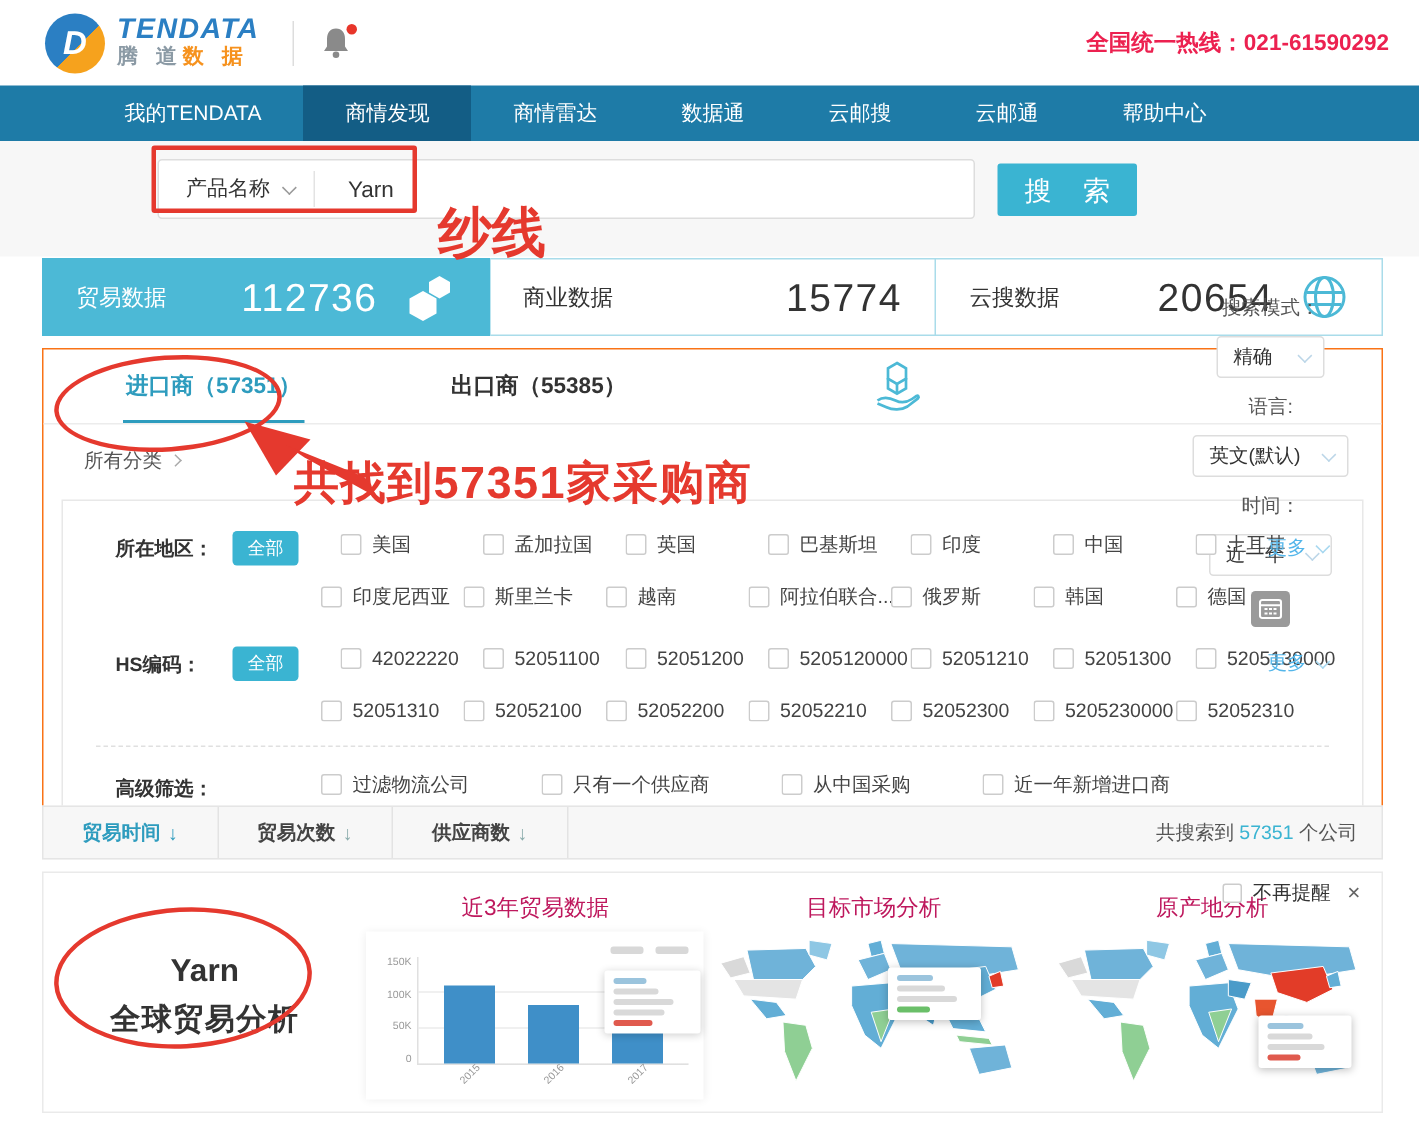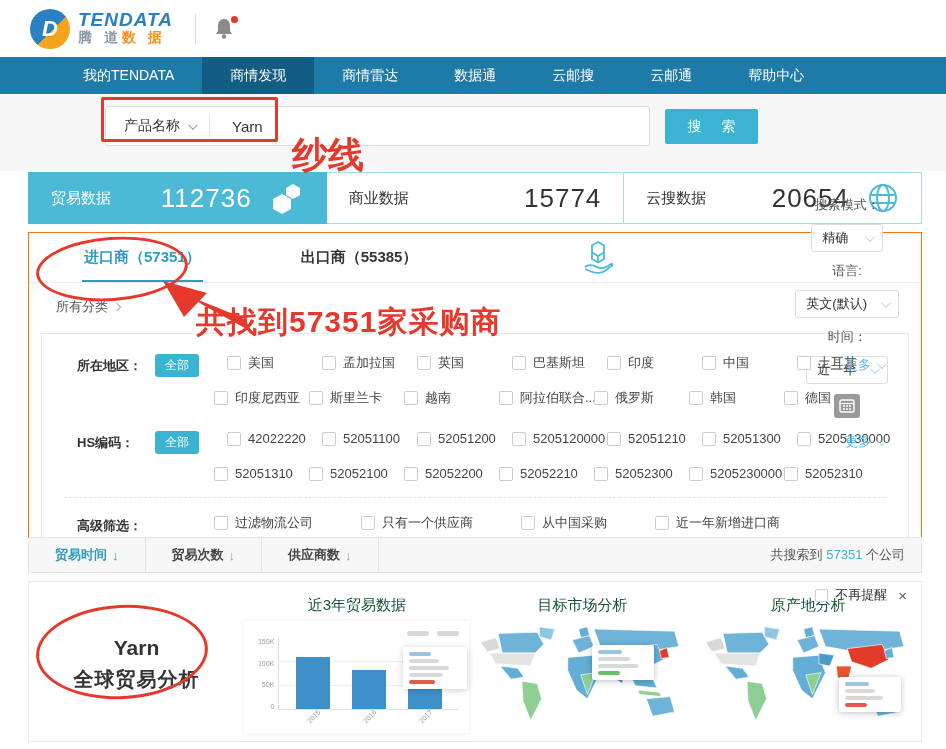--- a/index.html
+++ b/index.html
@@ -31,21 +31,21 @@
   
   .search-sec { height:77px; background:#f7f7f7; position:relative; }
   .search-box { position:absolute; left:105px; top:12px; width:545px; height:40px; background:#fff;
     border:1px solid #ddd; border-radius:3px; display:flex; align-items:center; }
   .field-sel { display:flex; align-items:center; gap:8px; padding:0 14px 0 18px; font-size:14px; color:#333;
     border-right:1px solid #e3e3e3; height:24px; cursor:pointer; }
   .chev { width:7px; height:7px; border-right:1.5px solid #999; border-bottom:1.5px solid #999;
     transform:rotate(45deg) translateY(-2px); display:inline-block; }
   .query { padding:0 22px; font-size:15px; color:#333; }
   .search-btn { position:absolute; left:665px; top:15px; width:93px; height:35px; background:#3ab4d2;
-    color:#fff; font-size:14px; letter-spacing:8px; text-indent:8px; border:none; border-radius:2px;
+    color:#fff; font-size:18px; letter-spacing:8px; text-indent:8px; border:none; border-radius:2px;
     display:flex; align-items:center; justify-content:center; cursor:pointer; }
 
   
   .cards { position:absolute; left:28px; top:172px; width:894px; height:52px; display:flex; }
   .card { flex:1; border:1px solid #a9dcea; background:#fff; display:flex; align-items:center; padding:0 22px; }
   .card + .card { border-left:none; }
   .card.active { background:#4cb9d6; border-color:#4cb9d6; }
   .card .lbl { font-size:15px; }
   .card .val { font-size:26px; font-weight:500; margin-left:auto; letter-spacing:1px; }
   .card.active .lbl,.card.active .val { color:#fff; }
@@ -94,21 +94,21 @@
   
   .promo { position:absolute; left:28px; top:581px; width:894px; height:161px; background:#fff; border:1px solid #eaeaea; }
   .dismiss { position:absolute; right:14px; top:4px; display:flex; align-items:center; gap:7px; font-size:13px; color:#333; }
   .dismiss .box { width:13px; height:13px; }
   .dismiss .x { font-size:15px; color:#666; cursor:pointer; margin-left:4px; }
   .promo-grid { display:flex; height:100%; padding-top:6px; }
   .headline { width:215px; display:flex; flex-direction:column; align-items:center; justify-content:center; gap:6px; }
   .headline .l1 { font-size:21px; font-weight:bold; }
   .headline .l2 { font-size:20px; font-weight:bold; letter-spacing:1px; }
   .viz { flex:1; display:flex; flex-direction:column; align-items:center; }
-  .viz-title { font-size:15px; color:#14532d; margin:8px 0 6px 0; }
+  .viz-title { font-size:15px; color:#be185d; margin:8px 0 6px 0; }
 
   
   .mini-chart { width:225px; height:112px; background:#fff; box-shadow:0 0 6px rgba(0,0,0,.08); position:relative; padding:6px 10px 4px 8px; }
   .legend { display:flex; justify-content:flex-end; gap:8px; }
   .leg-chip { width:22px; height:5px; background:#d8d8d8; border-radius:2px; margin-top:4px;}
   .plot { display:flex; height:84px; margin-top:2px; }
   .yaxis { width:26px; display:flex; flex-direction:column; justify-content:space-between; align-items:flex-end; padding:0 4px 12px 0; }
   .ytick { font-size:7px; color:#999; line-height:7px; }
   .bars { flex:1; border-left:1px solid #e0e0e0; border-bottom:1px solid #e0e0e0; display:flex;
     align-items:flex-end; justify-content:space-around; padding:0 6px; position:relative; margin-bottom:12px;
@@ -153,20 +153,21 @@
     </div>
   </div>
   <div class="hdr-divider"></div>
   <div class="bell">
     <svg width="20" height="24" viewBox="0 0 20 24">
         <path d="M10 2 C6 2 4 5 4 9 L4 14 L2 17 L18 17 L16 14 L16 9 C16 5 14 2 10 2 Z" fill="#8a8a8a"></path>
         <circle cx="10" cy="19.5" r="2.2" fill="#8a8a8a"></circle>
       </svg>
     <span class="dot"></span>
   </div>
+  <div class="hotline"><span>全国统一热线：</span><span>021-61590292</span></div>
 </div>
 
 <div class="nav">
   <div class="nav-item">我的TENDATA</div>
   <div class="nav-item active">商情发现</div>
   <div class="nav-item">商情雷达</div>
   <div class="nav-item">数据通</div>
   <div class="nav-item">云邮搜</div>
   <div class="nav-item">云邮通</div>
   <div class="nav-item">帮助中心</div>

